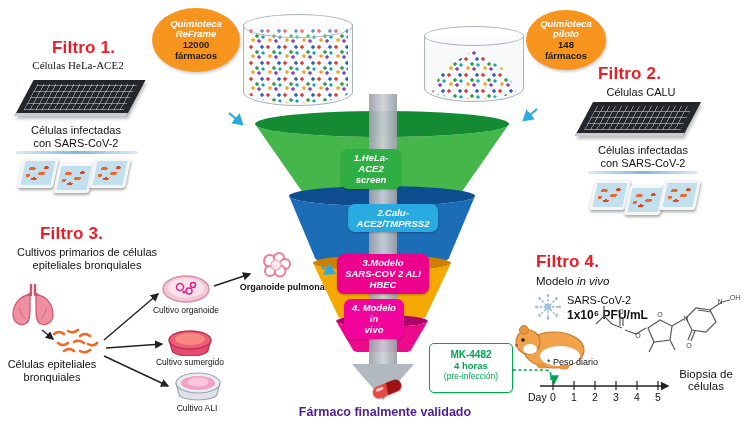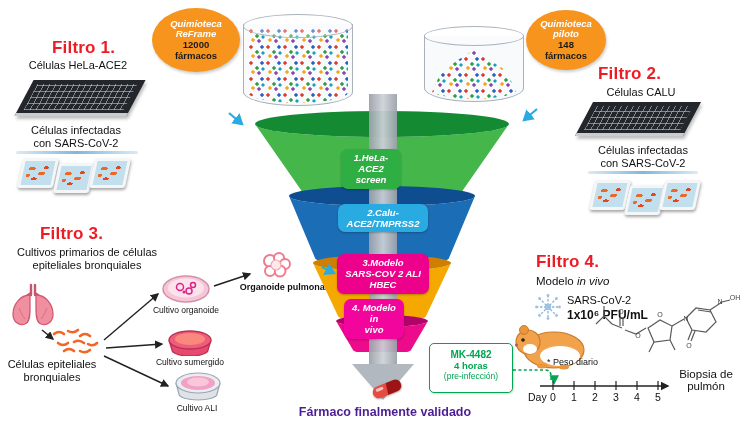--- a/index.html
+++ b/index.html
@@ -119,21 +119,21 @@
     <path d="M61,86 A93,10 0 0 0 247,86 L221,148 A67,8 0 0 1 87,148 Z" fill="#1b6db5"></path>
     <ellipse cx="154" cy="86" rx="93" ry="10" fill="#0e4d8f"></ellipse>
     <path d="M85,153 A69,8 0 0 0 223,153 L198,206 A44,6 0 0 1 110,206 Z" fill="#f5a800"></path>
     <ellipse cx="154" cy="153" rx="69" ry="8" fill="#cf7f00"></ellipse>
     <path d="M108,211 A46,6 0 0 0 200,211 L183,240 A29,4 0 0 1 125,240 Z" fill="#ec0b8a"></path>
     <ellipse cx="154" cy="211" rx="46" ry="6" fill="#b00568"></ellipse>
   </svg>
 
   <div class="abs fl fl1 pre" style="left:341px;top:149px;width:60px;">1.HeLa-ACE2
 screen</div>
-  <div class="abs fl fl2 pre" style="left:338px;top:204px;width:90px;">2.Calu-
+  <div class="abs fl fl2 pre" style="left:348px;top:204px;width:90px;">2.Calu-
 ACE2/TMPRSS2</div>
   <div class="abs fl fl3 pre" style="left:337px;top:254px;width:92px;">3.Modelo
 SARS-COV 2 ALI HBEC</div>
   <div class="abs fl fl4 pre" style="left:344px;top:299px;width:60px;">4. Modelo in
 vivo</div>
 
   <svg class="abs" style="left:226px;top:110px;z-index:5;" width="22" height="22" viewBox="0 0 22 22">
     <defs>
         <marker id="mb1" markerWidth="6" markerHeight="6" refX="4" refY="3" orient="auto">
           <path d="M0,0 L5,3 L0,6 Z" fill="#29abe2"></path>
@@ -155,21 +155,21 @@
           <path d="M0,0 L5,3 L0,6 Z" fill="#29abe2"></path>
         </marker>
       </defs>
     <line x1="2" y1="5" x2="14" y2="11" stroke="#29abe2" stroke-width="2.2" marker-end="url(#mb3)"></line>
   </svg>
 
   <div class="abs capsule" style="left:372px;top:383px;"></div>
   <div class="abs result center" style="left:290px;top:405px;width:190px;">Fármaco finalmente validado</div>
 
   <div class="abs red-title" style="left:52px;top:38px;">Filtro 1.</div>
-  <div class="abs txt11 center" style="left:14px;top:59px;width:128px;">Células HeLa-ACE2</div>
+  <div class="abs txt11 center" style="left:14px;top:59px;width:128px;font-family:Liberation Serif, serif;">Células HeLa-ACE2</div>
   <div class="abs plate384" style="left:24px;top:80px;width:112px;height:36px;">
     <span class="wells"></span>
   </div>
   <div class="abs txt11 center pre" style="left:10px;top:124px;width:132px;">Células infectadas
 con SARS-CoV-2</div>
   <div class="abs bluebar" style="left:16px;top:151px;width:122px;"></div>
   <div class="cellplate" style="left:20px;top:158px;">
       <i></i>
     </div>
   <div class="cellplate" style="left:56px;top:163px;">
@@ -374,15 +374,15 @@
   </svg>
   <div class="abs" style="left:528px;top:391px;font-size:10.5px;">Day</div>
   <div class="abs tick-num" style="left:547px;top:391px;">0</div>
   <div class="abs tick-num" style="left:568px;top:391px;">1</div>
   <div class="abs tick-num" style="left:589px;top:391px;">2</div>
   <div class="abs tick-num" style="left:610px;top:391px;">3</div>
   <div class="abs tick-num" style="left:631px;top:391px;">4</div>
   <div class="abs tick-num" style="left:652px;top:391px;">5</div>
 
   <div class="abs center pre" style="left:662px;top:368px;width:88px;font-size:11.5px;">Biopsia de
-pulmón</div>
+células</div>
 
 </div>
 
 </body></html>

